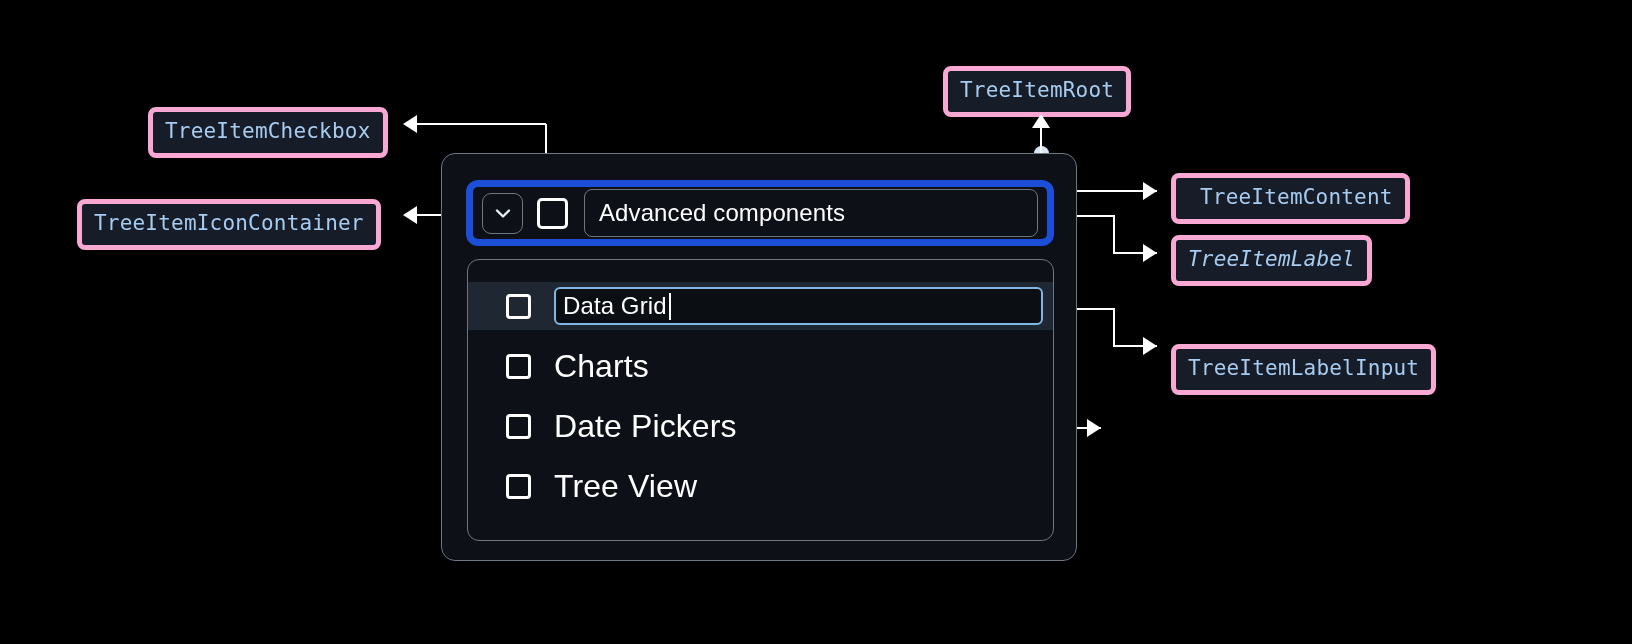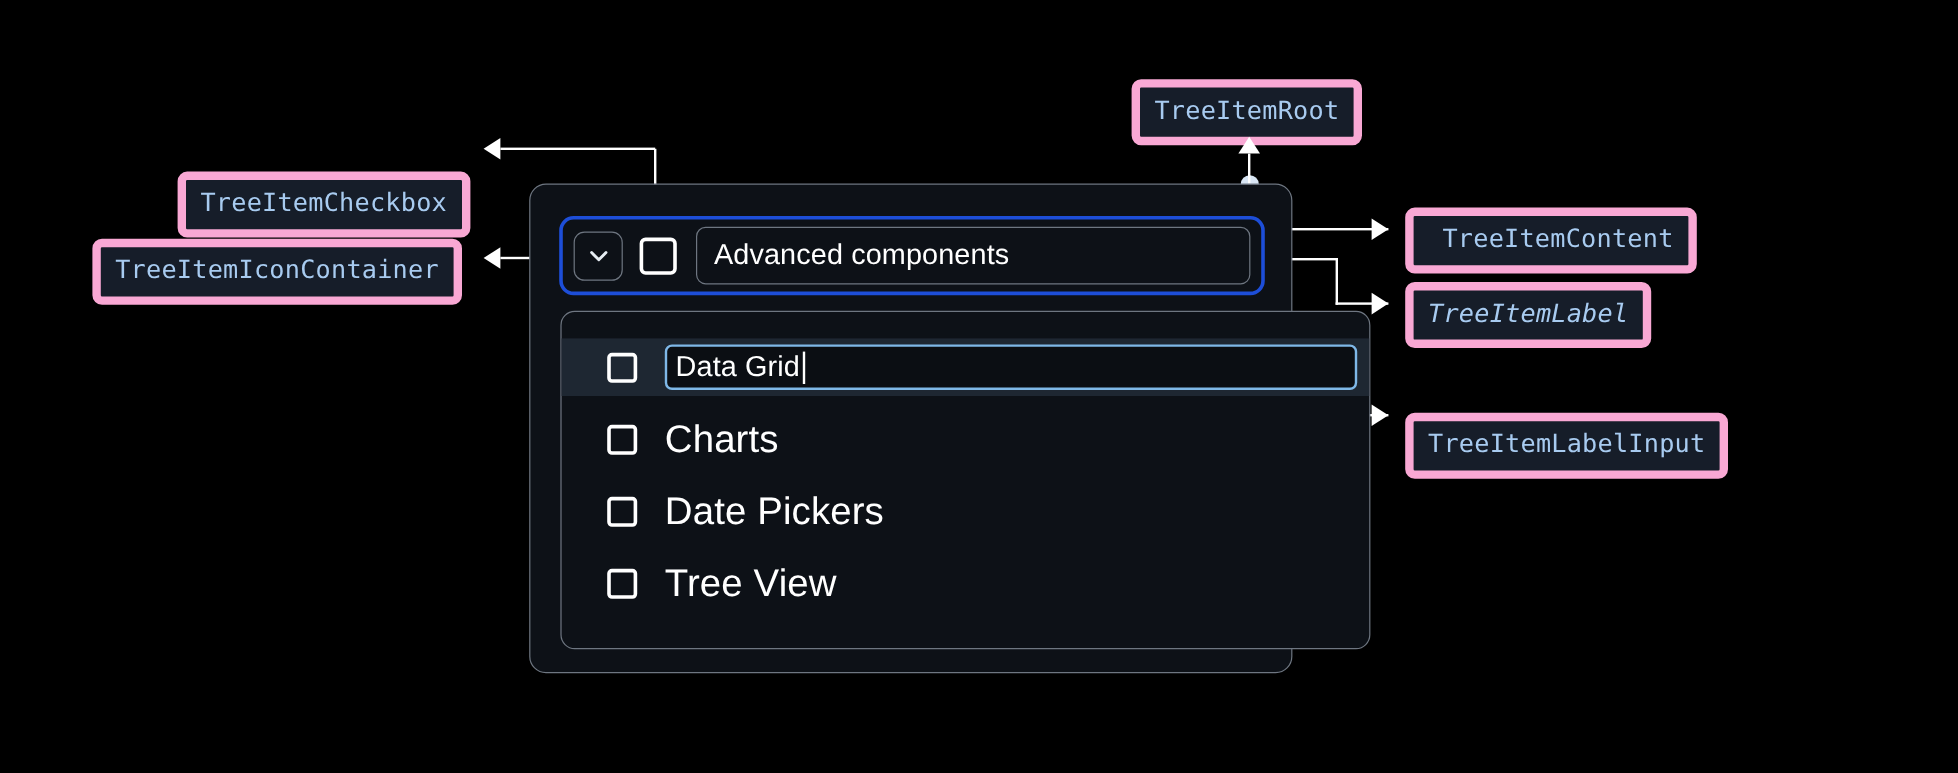--- a/index.html
+++ b/index.html
@@ -19,21 +19,21 @@
     left: 0; top: 0;
     width: 1632px;
     height: 644px;
     background: #000000;
   }
 
   
   .chip {
     position: absolute;
     background: #161d29;
-    border: 7px solid #f9a8d4;
+    border: 5px solid #f9a8d4;
     border-radius: 8px;
     color: #a8cbf0;
     font-family: "DejaVu Sans Mono", monospace;
     font-size: 21px;
     line-height: 1;
     letter-spacing: 0.2px;
     padding: 9px 12px 11px 12px;
     white-space: nowrap;
     box-sizing: border-box;
   }
@@ -84,21 +84,21 @@
     border-radius: 14px;
     box-sizing: border-box;
   }
   #tree-content {
     position: absolute;
     left: 24px;
     top: 26px;
     width: 588px;
     height: 66px;
     background: #0d1117;
-    border: 3px solid #1d4ed8;
+    border: 7px solid #1d4ed8;
     border-radius: 12px;
     box-sizing: border-box;
     display: flex;
     align-items: center;
     padding: 0 9px;
   }
   #icon-container {
     width: 41px;
     height: 41px;
     border: 1px solid #6e7681;
@@ -131,21 +131,21 @@
     padding-left: 14px;
     color: #ffffff;
     font-size: 24px;
     letter-spacing: 0.1px;
   }
 
   #group-transition {
     position: absolute;
     left: 25px;
     top: 105px;
-    width: 675px;
+    width: 587px;
     height: 282px;
     background: #0d1117;
     border: 1px solid #6e7681;
     border-radius: 12px;
     box-sizing: border-box;
     padding-top: 22px;
   }
   .tree-row {
     height: 48px;
     display: flex;
@@ -194,21 +194,21 @@
     height: 27px;
     background: #ffffff;
     margin-left: 2px;
   }
 </style>
 </head>
 <body>
 
 <div id="stage">
 
-  <div class="chip" style="left:148px; top:107px;margin-top:36px;">TreeItemCheckbox</div>
+  <div class="chip" style="left:148px; top:107px;">TreeItemCheckbox</div>
 
   <div class="chip" style="left:77px; top:199px;">TreeItemIconContainer</div>
 
   <div class="chip" style="left:943px; top:66px;">TreeItemRoot</div>
 
   <div class="chip" style="left:1171px; top:173px;padding-left:24px;">TreeItemContent</div>
 
   <div class="chip" style="left:1171px; top:235px;font-style:italic;">TreeItemLabel</div>
 
   <div class="chip" style="left:1171px; top:344px;">TreeItemLabelInput</div>

